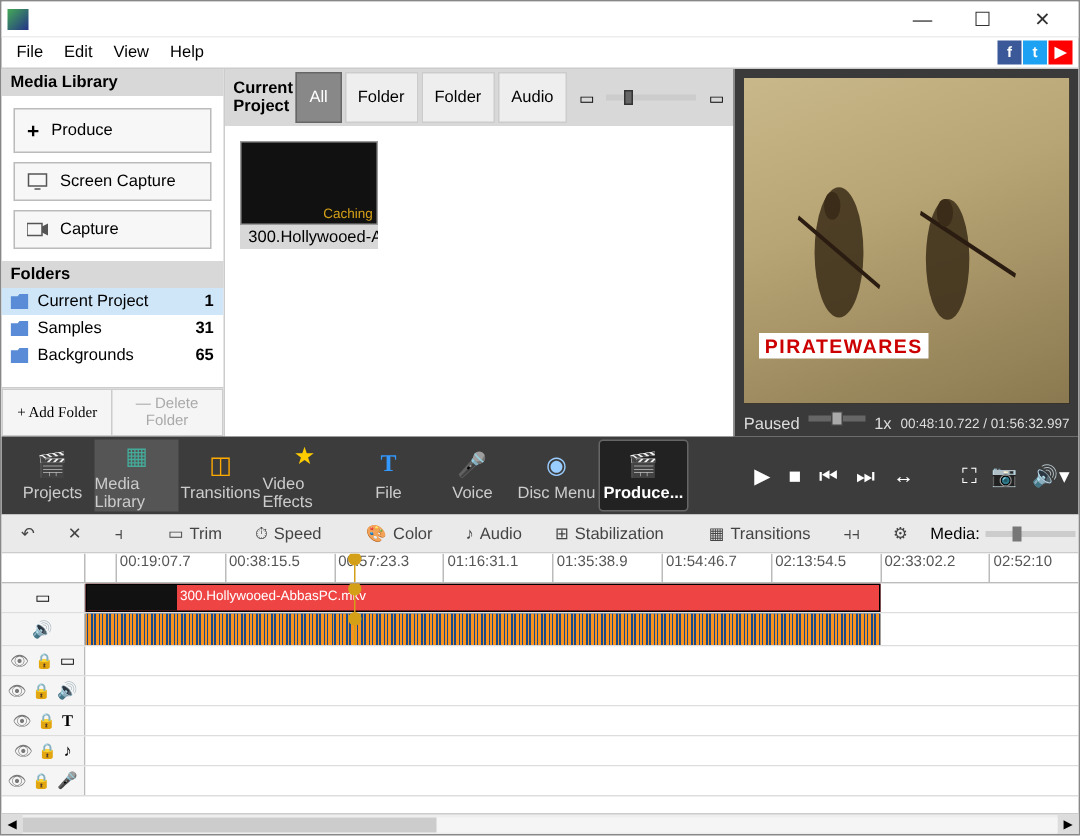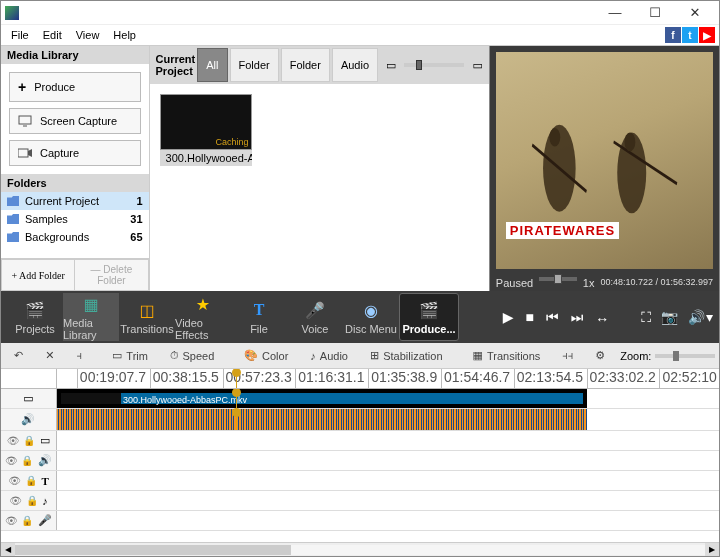--- a/index.html
+++ b/index.html
@@ -65,31 +65,31 @@
 .edit-bar .eb { display: flex; align-items: center; gap: 4px; padding: 2px 6px; cursor: pointer; color: #444; border: 1px solid transparent; }
 .edit-bar .sep { width: 1px; height: 16px; background: #bbb; }
 .edit-bar .zoom-ctrl { margin-left: auto; display: flex; align-items: center; gap: 4px; }
 .edit-bar .zoom-track { width: 60px; height: 4px; background: #ccc; position: relative; }
 .edit-bar .zoom-track .h { position: absolute; left: 30%; top: -3px; width: 6px; height: 10px; background: #777; }
 
 .timeline { flex: 1; display: flex; flex-direction: column; background: #fff; overflow: hidden; }
 .ruler { display: flex; border-bottom: 1px solid #bbb; height: 20px; position: relative; }
 .ruler .gutter { width: 56px; border-right: 1px solid #bbb; }
 .ruler .ticks { flex: 1; position: relative; overflow: hidden; }
-.ruler .tick { position: absolute; top: 0; font-size: 14px; color: #555; border-left: 1px solid #bbb; padding-left: 2px; height: 100%; }
+.ruler .tick { position: absolute; top: 0; font-size: 10px; color: #555; border-left: 1px solid #bbb; padding-left: 2px; height: 100%; }
 .playhead { position: absolute; top: 0; bottom: 0; width: 1px; background: #d4a017; z-index: 5; }
 .playhead::before { content: ''; position: absolute; top: -1px; left: -4px; width: 9px; height: 9px; background: #d4a017; border-radius: 50%; }
 
 .tracks { flex: 1; overflow: auto; position: relative; }
 .track { display: flex; border-bottom: 1px solid #ddd; }
 .track .th { width: 56px; display: flex; align-items: center; justify-content: center; gap: 4px; border-right: 1px solid #bbb; background: #f5f5f5; }
 .track .th .tctl { font-size: 10px; color: #777; cursor: pointer; }
 .track .tc { flex: 1; position: relative; background: #fff; }
 .track.h20 { height: 20px; } .track.h22 { height: 22px; }
-.video-clip { position: absolute; left: 0; right: 20%; top: 0; bottom: 0; background: #0369a1; border: 4px solid #000000; text-decoration: underline; }
+.video-clip { position: absolute; left: 0; right: 20%; top: 0; bottom: 0; background: #ef4444; border: 1px solid #000000; text-decoration: underline; }
 .video-clip .black-lead { position: absolute; left: 0; top: 0; bottom: 0; width: 60px; background: #111; }
 .video-clip .clip-label { position: absolute; left: 62px; top: 2px; color: #fff; font-size: 9px; }
 .audio-clip { position: absolute; left: 0; right: 20%; top: 0; bottom: 0; background: #1a4a8a; overflow: hidden; }
 .waveform { position: absolute; inset: 0; background: repeating-linear-gradient(90deg,#f7931e 0 1px,#1a4a8a 1px 2px,#f7931e 2px 4px,#1a4a8a 4px 5px); }
 .empty-bg { background: repeating-linear-gradient(45deg,#f9f9f9 0 6px,#f3f3f3 6px 12px); }
 .scrollbar { height: 14px; background: #eee; border-top: 1px solid #ccc; display: flex; align-items: center; }
 .scrollbar .sb-btn { width: 14px; height: 14px; background: #ddd; display: flex; align-items: center; justify-content: center; font-size: 8px; cursor: pointer; }
 .scrollbar .sb-track { flex: 1; height: 10px; background: #f5f5f5; position: relative; }
 .scrollbar .sb-thumb { position: absolute; left: 0; width: 40%; top: 0; bottom: 0; background: #ccc; }
 svg { display: block; }
@@ -304,21 +304,21 @@
       <span>▦</span>
       <span>Transitions</span>
     </span>
   <span class="eb">
       <span>⫞⫞</span>
     </span>
   <span class="eb">
       <span>⚙</span>
     </span>
   <div class="zoom-ctrl">
-    <span>Zoom:</span>
+    <span>Media:</span>
     <div class="zoom-track">
         <div class="h"></div>
       </div>
     <span class="eb">⛶</span>
   </div>
 </div>
 
 <div class="timeline">
   <div class="ruler">
     <div class="gutter"></div>

